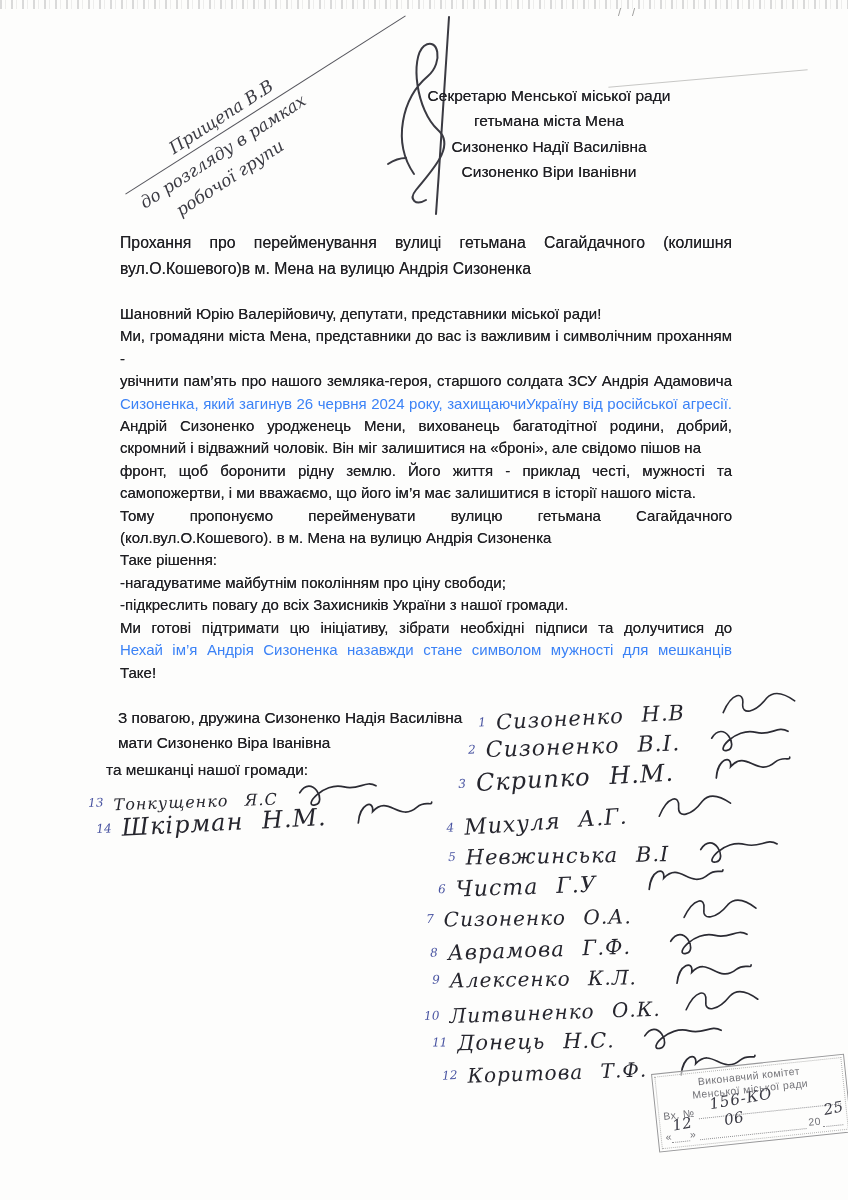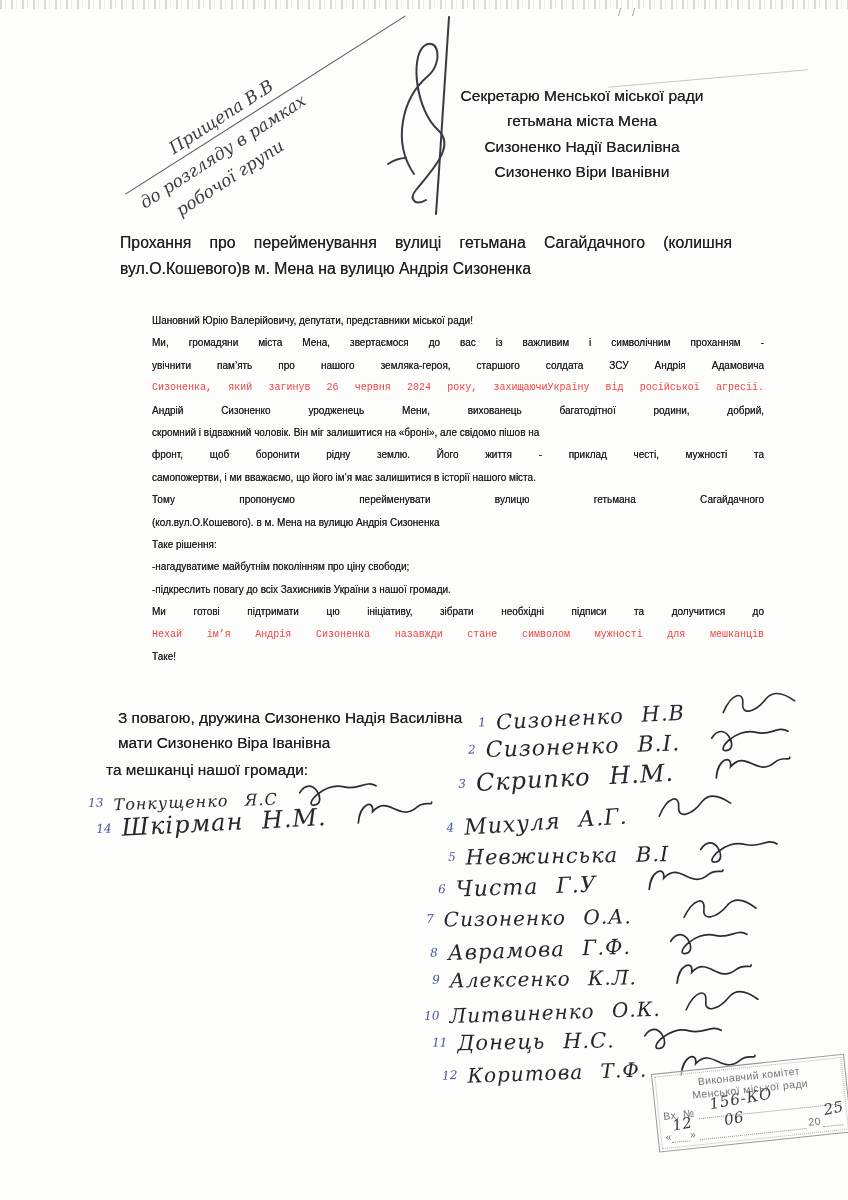--- a/index.html
+++ b/index.html
@@ -13,28 +13,28 @@
   .noise-top{
     position:absolute;left:0;top:0;width:848px;height:9px;opacity:.45;
     background:repeating-linear-gradient(90deg,rgba(110,110,112,.55) 0 2px,rgba(255,255,255,0) 2px 5px,rgba(150,150,152,.35) 5px 6px,rgba(255,255,255,0) 6px 11px);
     filter:blur(.4px);
   }
   .scratch{position:absolute;background:#c7c7c5;height:1px;}
   .tickmarks{position:absolute;color:#9a9a98;font-size:11px;letter-spacing:4px;}
   
   .tl{white-space:nowrap;text-shadow:0 0 .35px rgba(31,31,35,.85);}
   .j{white-space:normal;text-align:justify;text-align-last:justify;}
-  .f{color:#ef4444;text-shadow:none;font-family:Liberation Mono, monospace;}
+  .f{color:#3b82f6;text-shadow:none;}
   
-  .addressee{position:absolute;left:459px;top:83px;width:246px;text-align:center;font-size:15.5px;line-height:25.4px;}
+  .addressee{position:absolute;left:426px;top:83px;width:246px;text-align:center;font-size:15.5px;line-height:25.4px;}
   .addressee .tl{white-space:nowrap;}
   
   .subject{position:absolute;left:120px;top:230px;width:612px;font-size:15.8px;line-height:26px;}
   
-  .bodytext{position:absolute;left:120px;top:310px;width:612px;font-size:10px;line-height:22.4px;margin-left:32px;}
+  .bodytext{position:absolute;left:120px;top:303px;width:612px;font-size:15px;line-height:22.4px;}
   
   .closing{position:absolute;left:118px;top:705px;width:334px;font-size:15.4px;line-height:25px;}
   .closing .c2{text-align:left;}
   .closing .c3{margin-left:-12px;margin-top:2px;}
   .sig{position:absolute;white-space:nowrap;}
   .sig .num{font-family:"DejaVu Serif",serif;font-style:italic;font-size:12px;color:#4a55a2;margin-right:10px;vertical-align:4px;}
   .sig .name{font-family:"DejaVu Serif",serif;font-style:italic;word-spacing:10px;letter-spacing:1px;color:#26262e;}
   .sig svg{vertical-align:-6px;}
   
   .resnote{position:absolute;left:118px;top:168px;transform:rotate(-33deg);transform-origin:left top;
@@ -90,21 +90,21 @@
       <div class="tl">Сизоненко Віри Іванівни</div>
     </div>
 
   <div class="subject" id="subject">
       <div class="tl j">Прохання про перейменування вулиці гетьмана Сагайдачного (колишня</div>
       <div class="tl">вул.О.Кошевого)в м. Мена на вулицю Андрія Сизоненка</div>
     </div>
 
   <div class="bodytext" id="bodytext">
       <div class="tl">Шановний Юрію Валерійовичу, депутати, представники міської ради!</div>
-      <div class="tl j">Ми, громадяни міста Мена, звертаємося до вас із важливим і символічним проханням -</div>
+      <div class="tl j">Ми, громадяни міста Мена, представники до вас із важливим і символічним проханням -</div>
       <div class="tl j">увічнити пам’ять про нашого земляка-героя, старшого солдата ЗСУ Андрія Адамовича</div>
       <div class="tl j f">Сизоненка, який загинув 26 червня 2024 року, захищаючиУкраїну від російської агресії.</div>
       <div class="tl j">Андрій Сизоненко уродженець Мени, вихованець багатодітної родини, добрий,</div>
       <div class="tl">скромний і відважний чоловік. Він міг залишитися на «броні», але свідомо пішов на</div>
       <div class="tl j">фронт, щоб боронити рідну землю. Його життя - приклад честі, мужності та</div>
       <div class="tl">самопожертви, і ми вважаємо, що його ім’я має залишитися в історії нашого міста.</div>
       <div class="tl j">Тому пропонуємо перейменувати вулицю гетьмана Сагайдачного</div>
       <div class="tl">(кол.вул.О.Кошевого). в м. Мена на вулицю Андрія Сизоненка</div>
       <div class="tl">Таке рішення:</div>
       <div class="tl">-нагадуватиме майбутнім поколінням про ціну свободи;</div>

